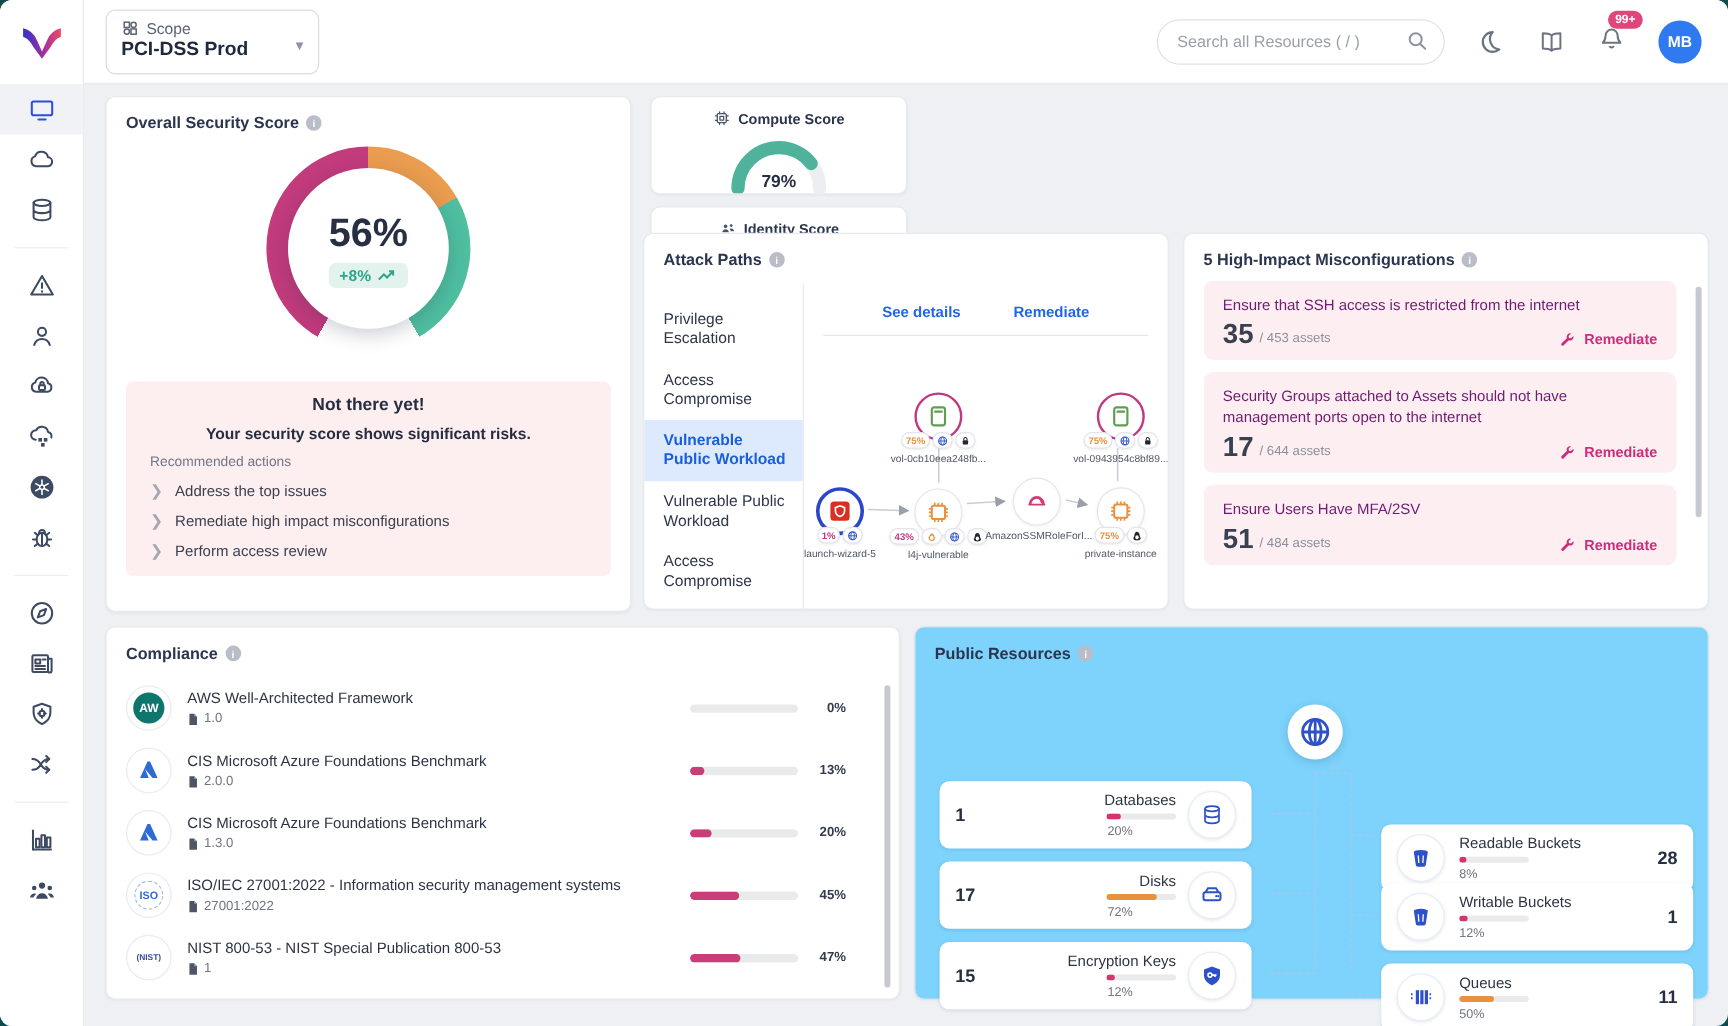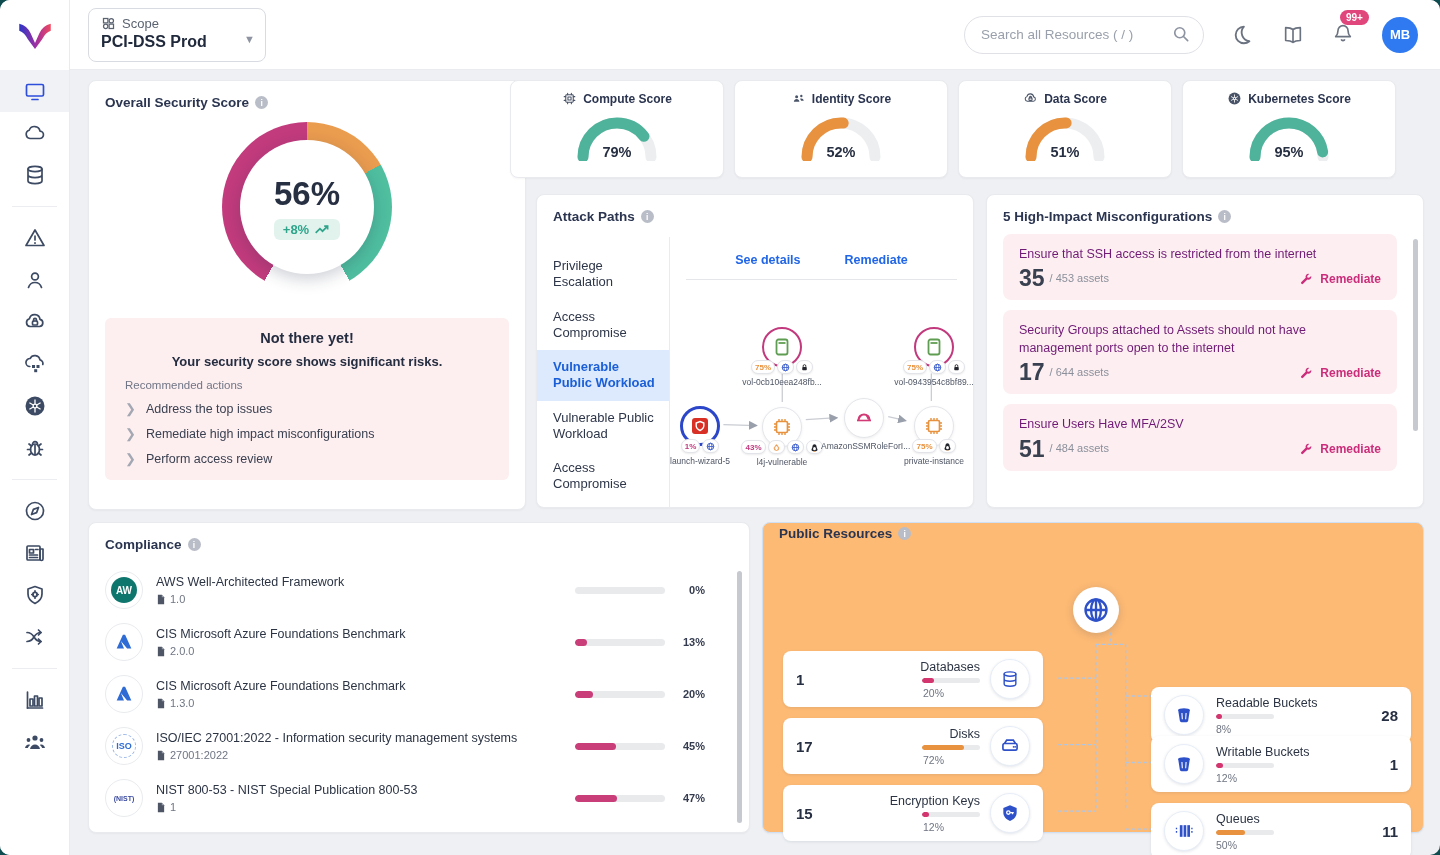--- a/index.html
+++ b/index.html
@@ -32,25 +32,25 @@
   .bell-badge { position:absolute; top:-12px; left:8px; background:#e0457b; color:#fff; font-size:10px; font-weight:700; border-radius:9px; padding:2px 6px; }
   .avatar { width:36px; height:36px; border-radius:50%; background:#2f7af0; color:#fff; display:flex; align-items:center; justify-content:center; font-size:13px; font-weight:700; cursor:pointer; }
 
   
   .main { position:absolute; left:70px; top:70px; right:0; bottom:0; }
   .card { position:absolute; background:#fff; border:1px solid #e8eaee; border-radius:8px; box-shadow:0 1px 2px rgba(20,30,60,.04); }
   .card-title { display:flex; align-items:center; gap:6px; font-size:13.5px; font-weight:700; color:#2b3550; }
   .info-dot { width:13px; height:13px; border-radius:50%; background:#b9bdc7; color:#fff; font-size:8.5px; font-weight:700; display:inline-flex; align-items:center; justify-content:center; font-style:normal; }
 
   #card-overall   { left:18px;  top:10px;  width:438px; height:430px; padding:14px 16px; }
-  #score-row      { position:absolute; left:440px; top:10px; width:888px; height:98px; display:flex; gap:10px; }
+  #score-row      { position:absolute; left:472px; top:10px; width:888px; height:98px; display:flex; gap:10px;flex-direction:column; }
   #card-attack    { left:466px; top:124px; width:438px; height:314px; }
   #card-misconf   { left:916px; top:124px; width:438px; height:314px; padding:14px 16px; }
   #card-compliance{ left:18px;  top:452px; width:662px; height:311px; padding:14px 0 6px; }
-  #card-public    { left:692px; top:452px; width:662px; height:311px; background:#fdba74; border-color:#cfe0f4; padding:3px 16px; }
+  #card-public    { left:692px; top:452px; width:662px; height:311px; background:#7dd3fc; border-color:#cfe0f4; padding:14px 16px; }
 
   
   .donut-wrap { display:flex; justify-content:center; margin-top:12px; height:182px; }
   .donut { position:relative; width:170px; height:170px; border-radius:50%; }
   .donut-hole { position:absolute; left:50%; top:50%; width:134px; height:134px; transform:translate(-50%,-50%); background:#fff; border-radius:50%; box-shadow:0 5px 16px rgba(30,40,70,.22); display:flex; flex-direction:column; align-items:center; justify-content:center; gap:6px; }
   .donut-score { font-size:33px; font-weight:700; color:#272f42; }
   .donut-pill { background:#e2f3ee; color:#2ea58b; font-size:13px; font-weight:700; border-radius:6px; padding:3px 9px; display:flex; align-items:center; gap:5px; }
   .donut-pill svg { width:17px; height:13px; }
   .status-panel { background:#fdeef0; border-radius:6px; margin-top:14px; padding:12px 20px 14px; }
   .status-title { text-align:center; font-size:14.5px; font-weight:700; color:#252d40; }
@@ -84,21 +84,21 @@
   .ap-circle svg { width:22px; height:22px; }
   .ap-badges { display:flex; justify-content:center; gap:2px; margin-top:-7px; position:relative; }
   .ap-pill { display:inline-flex; align-items:center; gap:1px; background:#fff; border:1px solid #e2e4e9; border-radius:8px; padding:1px 3px; height:14px; font-size:8px; font-weight:700; box-shadow:0 1px 2px rgba(0,0,0,.08); }
   .ap-pill svg { width:9px; height:9px; }
   .ap-label { font-size:8.5px; color:#4e5564; margin-top:3px; white-space:nowrap; }
 
   
   .mc-list { margin-top:10px; height:252px; overflow:hidden; padding-right:10px; }
   .mc-item { background:#fdeff1; border-radius:8px; padding:11px 16px 10px; margin-bottom:10px; }
   .mc-text { font-size:12.5px; color:#701a75; line-height:1.45; }
-  .mc-row { display:flex; align-items:center; margin-top:4px; }
+  .mc-row { display:flex; align-items:flex-end; margin-top:4px; }
   .mc-count { font-size:23px; font-weight:700; color:#39404f; line-height:1; }
   .mc-assets { font-size:11px; color:#8a8f9b; margin-left:5px; margin-bottom:2px; }
   .mc-action { margin-left:auto; display:flex; align-items:center; gap:7px; color:#cb2d7b; font-size:12px; font-weight:600; cursor:pointer; }
   .mc-action svg { width:14px; height:14px; }
   .v-scroll { position:absolute; width:5px; border-radius:3px; background:#c6c9cf; }
 
   
   #card-compliance .card-title { padding:0 16px; }
   .cp-list { margin-top:12px; }
   .cp-row { display:flex; align-items:center; padding:7px 44px 7px 16px; cursor:pointer; }

